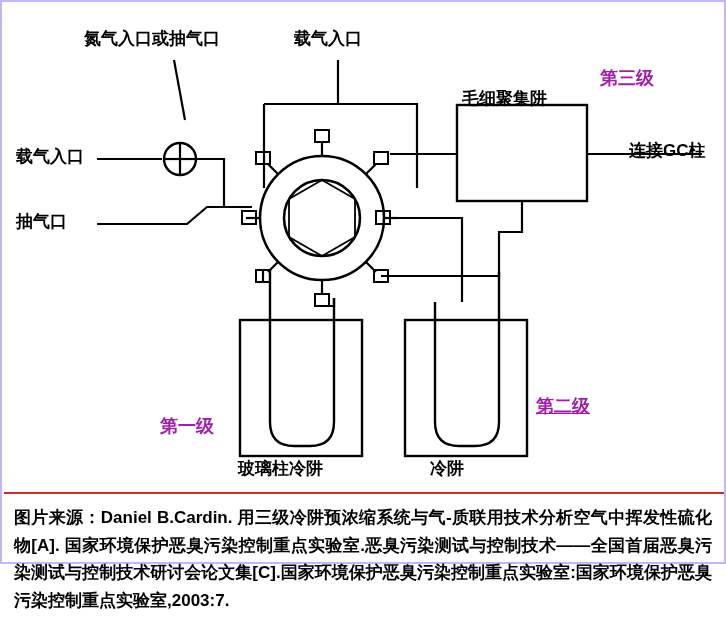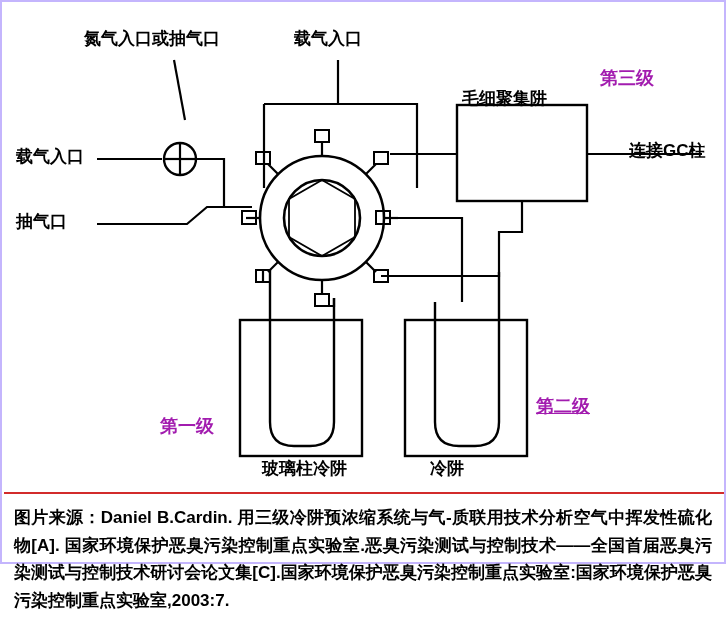--- a/index.html
+++ b/index.html
@@ -154,21 +154,21 @@
 
     <div class="lbl" style="left:82px; top:28px;">氮气入口或抽气口</div>
     <div class="lbl" style="left:292px; top:28px;">载气入口</div>
     <div class="lbl" style="left:14px; top:146px;">载气入口</div>
     <div class="lbl" style="left:14px; top:211px;">抽气口</div>
     <div class="lbl" style="left:460px; top:68px;margin-top:20px;">毛细聚集阱</div>
     <div class="lbl red" style="left:598px; top:67px;">第三级</div>
     <div class="lbl" style="left:606px; top:140px;margin-left:21px;">连接GC柱</div>
     <div class="lbl red" style="left:158px; top:391px;margin-top:24px;">第一级</div>
     <div class="lbl red" style="left:534px; top:395px;text-decoration:underline;">第二级</div>
-    <div class="lbl" style="left:236px; top:458px;margin-left:24px;">玻璃柱冷阱</div>
+    <div class="lbl" style="left:236px; top:458px;">玻璃柱冷阱</div>
     <div class="lbl" style="left:428px; top:458px;">冷阱</div>
   </div>
 
   <div class="divider"></div>
 
   <div id="caption">图片来源：Daniel B.Cardin. 用三级冷阱预浓缩系统与气-质联用技术分析空气中挥发性硫化物[A]. 国家环境保护恶臭污染控制重点实验室.恶臭污染测试与控制技术——全国首届恶臭污染测试与控制技术研讨会论文集[C].国家环境保护恶臭污染控制重点实验室:国家环境保护恶臭污染控制重点实验室,2003:7.</div>
 
 </div>
 
 </body></html>

